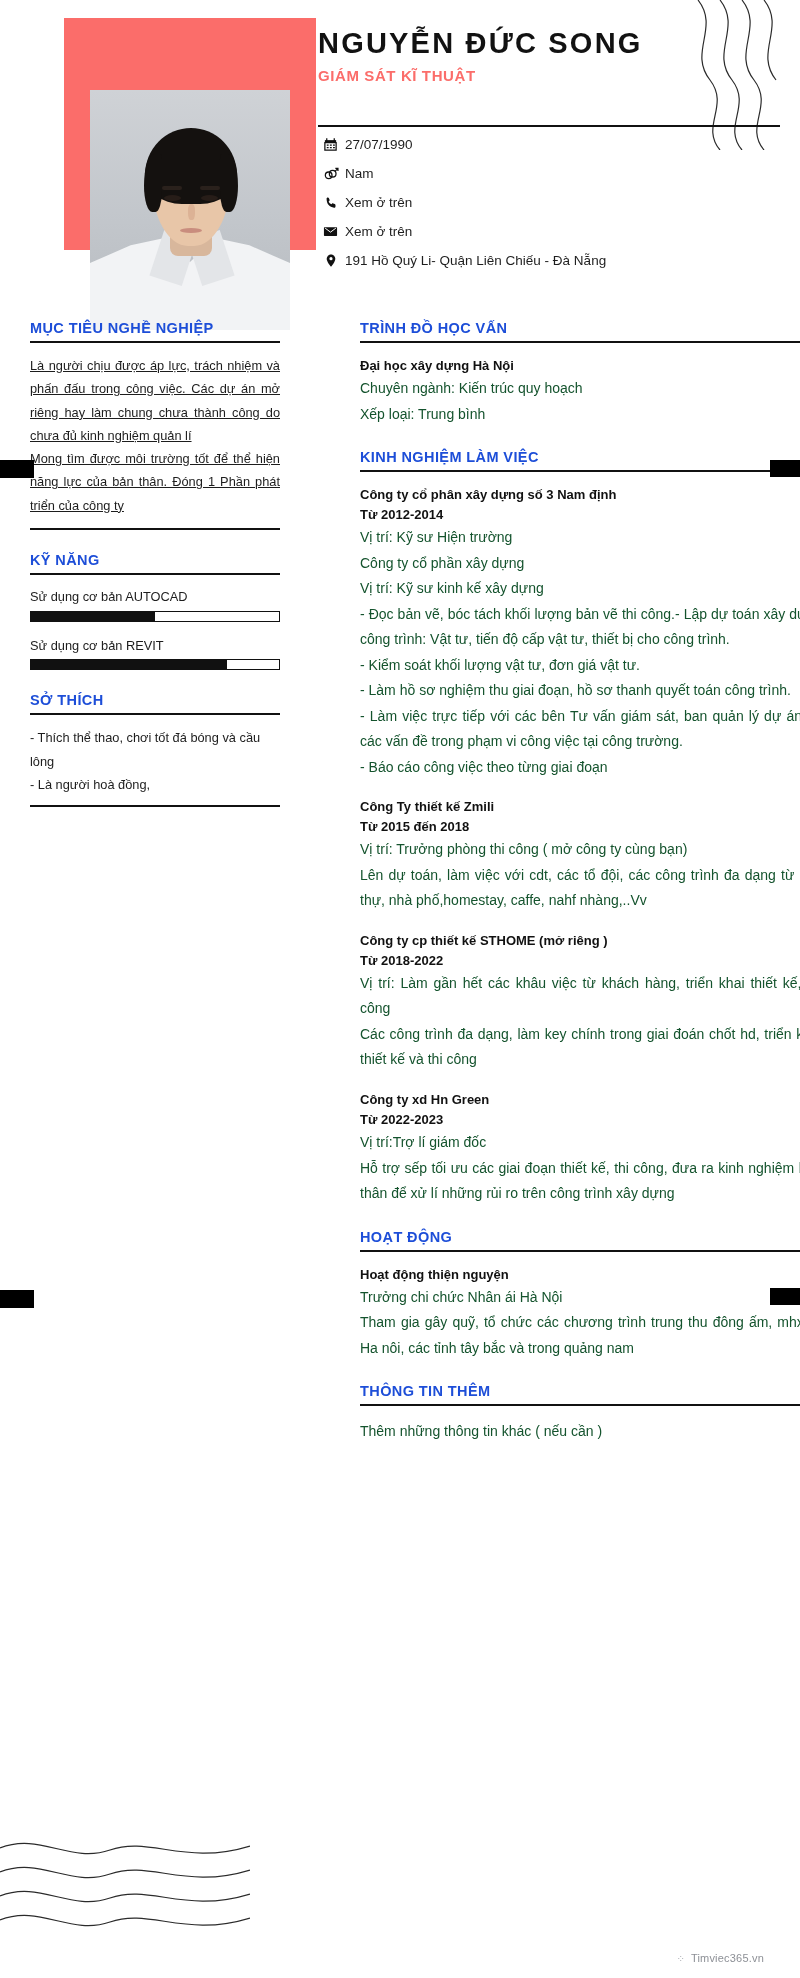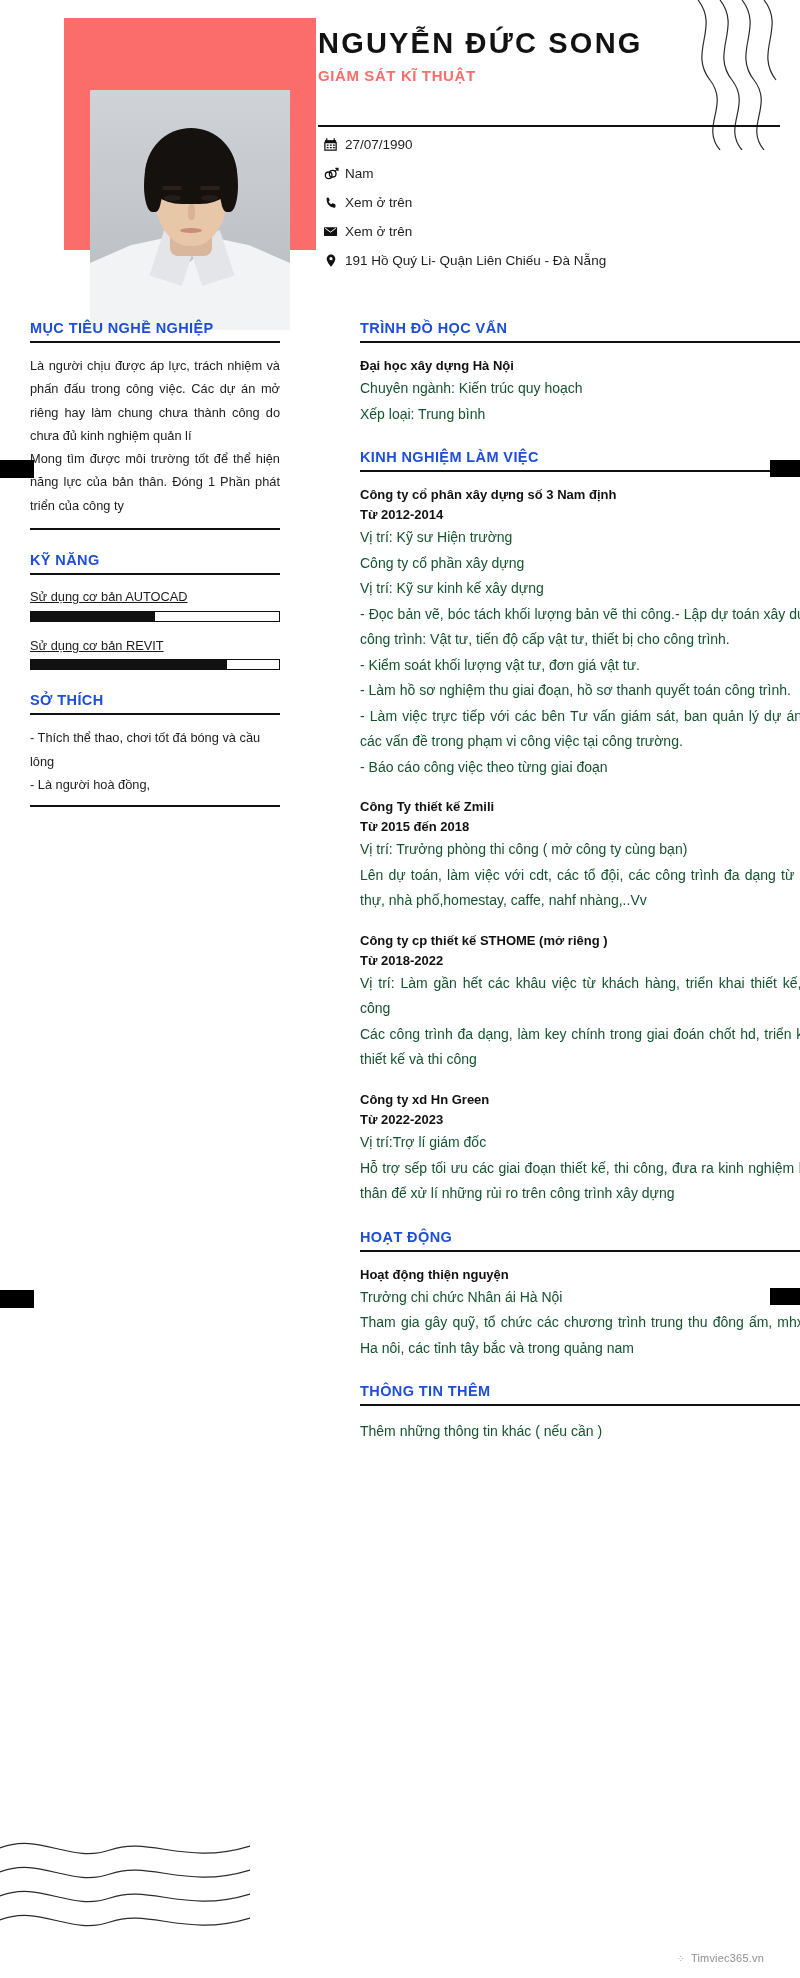--- a/index.html
+++ b/index.html
@@ -75,24 +75,24 @@
   .right-col{position:absolute;left:328px;top:0;width:462px;margin-left:32px;}
 
   .sec-title{
     font-size:14.5px;font-weight:bold;color:#1d4ed8;letter-spacing:.4px;
     margin:0 0 5px 0;text-transform:uppercase;
   }
   .sec-rule{height:2px;background:#111;margin-bottom:11px;}
   .sec{margin-bottom:22px;}
 
   .body-txt{font-size:12.8px;line-height:1.82;color:#1d1d1d;text-align:justify;}
-  .body-txt p{margin:0;}
+  .body-txt p{margin:0;text-decoration:underline;}
   .line{font-size:12.8px;line-height:1.82;color:#1d1d1d;}
 
-  .skill{margin-bottom:13px;text-decoration:underline;}
+  .skill{margin-bottom:13px;}
   .skill-name{font-size:12.8px;line-height:1.7;color:#1d1d1d;margin-bottom:3px;}
   .bar{height:9px;border:1px solid #111;background:#fff;}
   .bar-fill{height:100%;background:#111;}
 
   .right-rule{height:2px;background:#111;margin-bottom:13px;}
   .job{margin-bottom:17px;}
   .job-h{font-size:13px;font-weight:bold;color:#111;line-height:1.55;}
   .job-l{font-size:14px;line-height:1.82;color:#14532d;text-align:justify;}
   .job-l.nj{text-align:left;}
 

